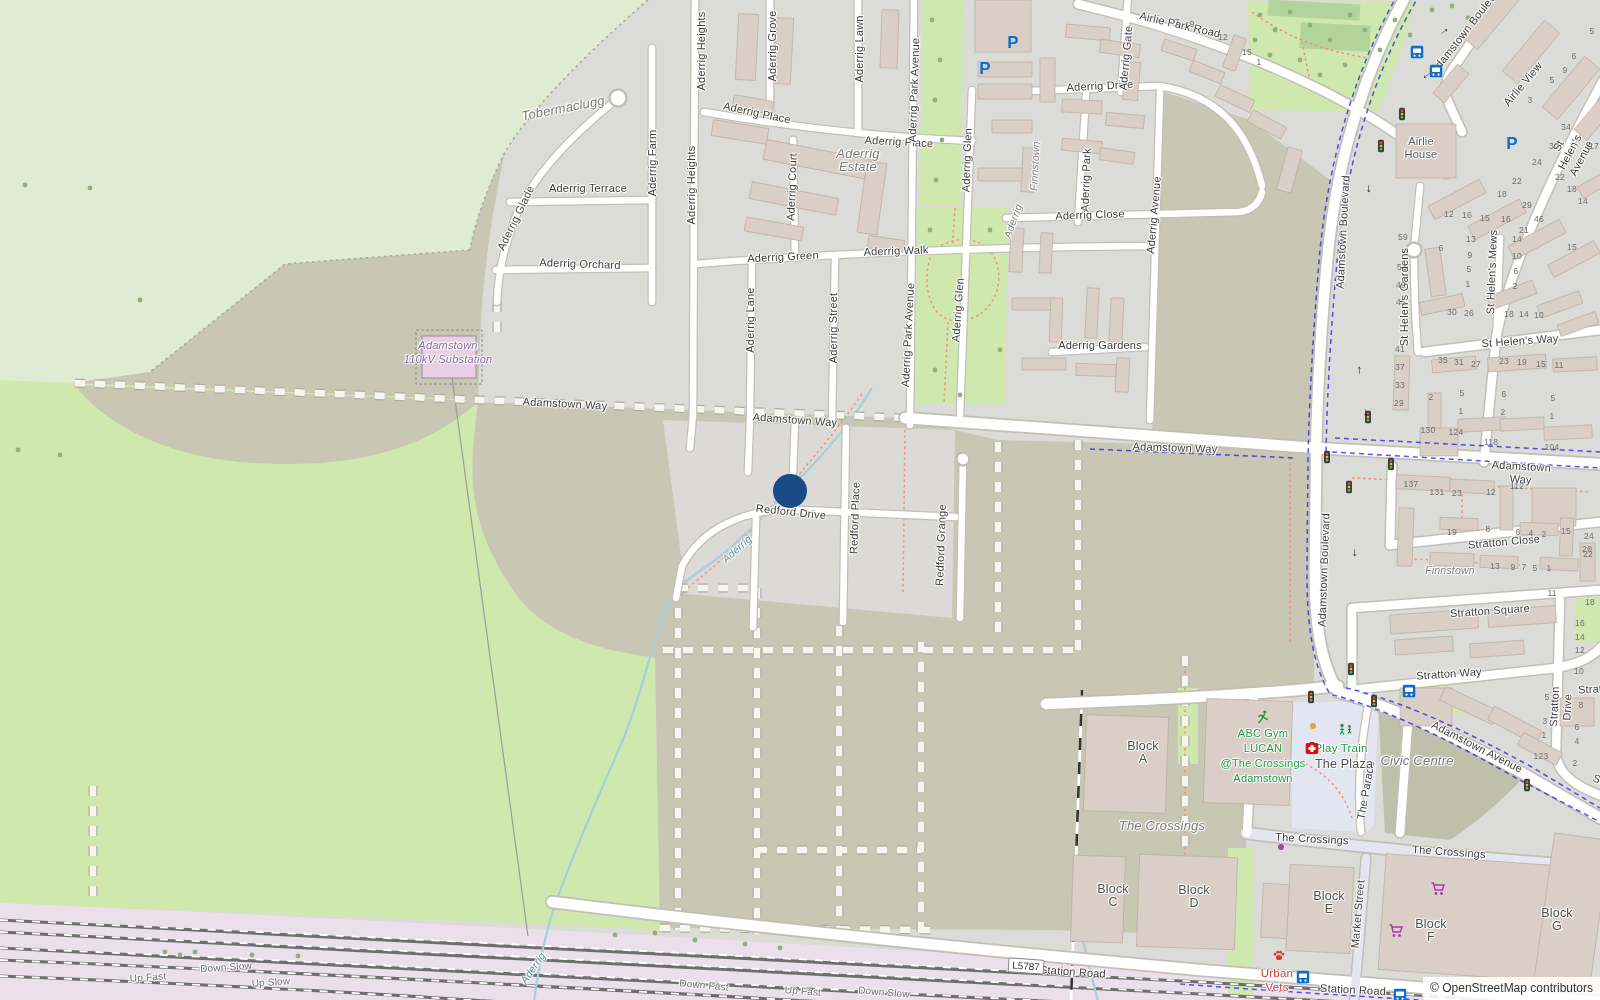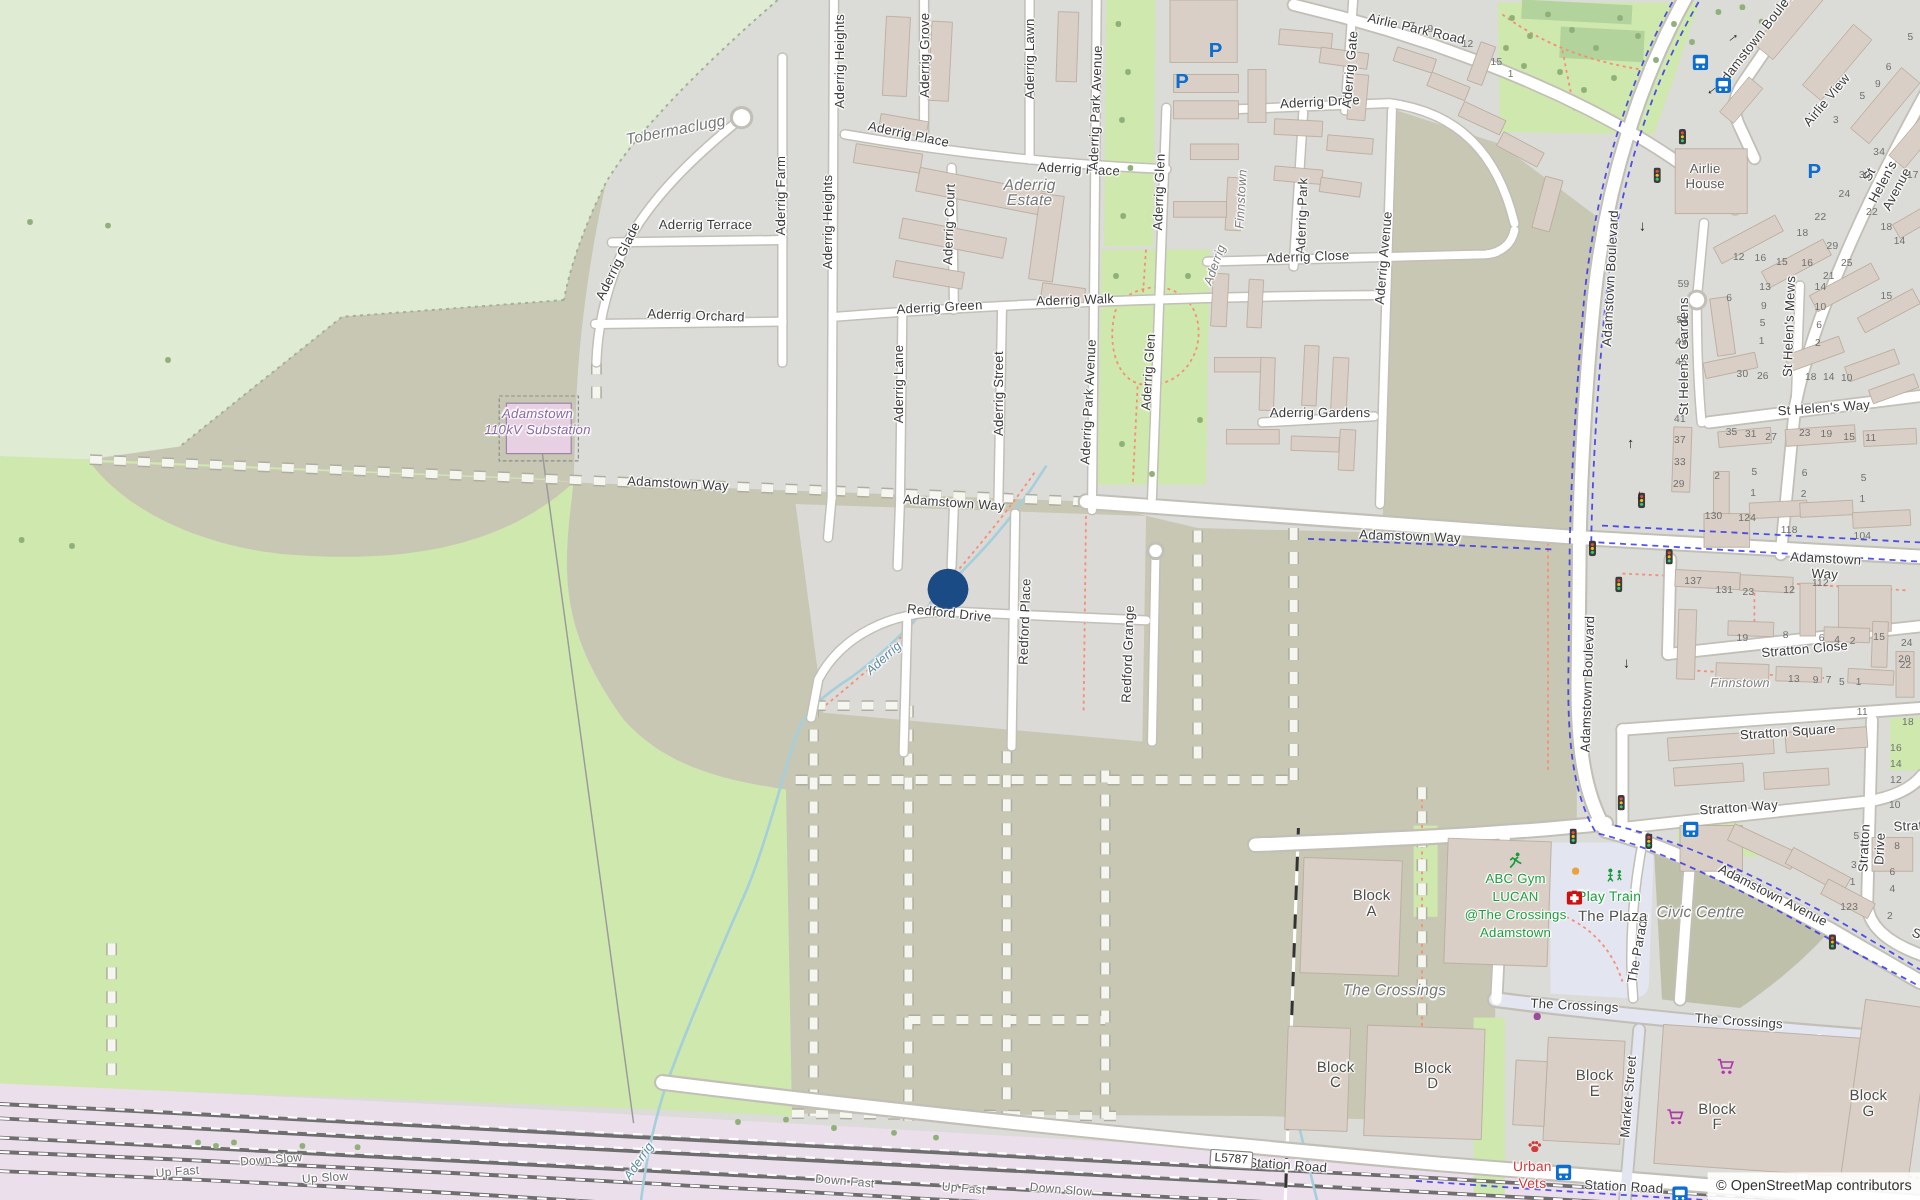--- a/index.html
+++ b/index.html
@@ -624,21 +624,21 @@
       <div class="lbl num" style="left: 1566px; top: 127px; --r: 0deg;">34</div>
       <div class="lbl num" style="left: 1554px; top: 146px; --r: 0deg;">30</div>
       <div class="lbl num" style="left: 1537px; top: 162px; --r: 0deg;">24</div>
       <div class="lbl num" style="left: 1594px; top: 146px; --r: 0deg;">17</div>
       <div class="lbl num" style="left: 1517px; top: 181px; --r: 0deg;">22</div>
       <div class="lbl num" style="left: 1502px; top: 194px; --r: 0deg;">18</div>
       <div class="lbl num" style="left: 1560px; top: 177px; --r: 0deg;">22</div>
       <div class="lbl num" style="left: 1572px; top: 189px; --r: 0deg;">18</div>
       <div class="lbl num" style="left: 1583px; top: 201px; --r: 0deg;">14</div>
       <div class="lbl num" style="left: 1527px; top: 205px; --r: 0deg;">29</div>
-      <div class="lbl num" style="left: 1539px; top: 219px; --r: 0deg;">25</div>
+      <div class="lbl num" style="left: 1539px; top: 219px; --r: 0deg;">46</div>
       <div class="lbl num" style="left: 1480px; top: 230px; margin-left: 44px; --r: 0deg;">21</div>
       <div class="lbl num" style="left: 1572px; top: 247px; --r: 0deg;">15</div>
       <div class="lbl num" style="left: 1449px; top: 214px; --r: 0deg;">12</div>
       <div class="lbl num" style="left: 1467px; top: 215px; --r: 0deg;">16</div>
       <div class="lbl num" style="left: 1485px; top: 218px; --r: 0deg;">15</div>
       <div class="lbl num" style="left: 1506px; top: 219px; --r: 0deg;">16</div>
       <div class="lbl num" style="left: 1403px; top: 237px; --r: 0deg;">59</div>
       <div class="lbl num" style="left: 1441px; top: 248px; --r: 0deg;">6</div>
       <div class="lbl num" style="left: 1402px; top: 267px; --r: 0deg;">53</div>
       <div class="lbl num" style="left: 1401px; top: 285px; --r: 0deg;">49</div>

